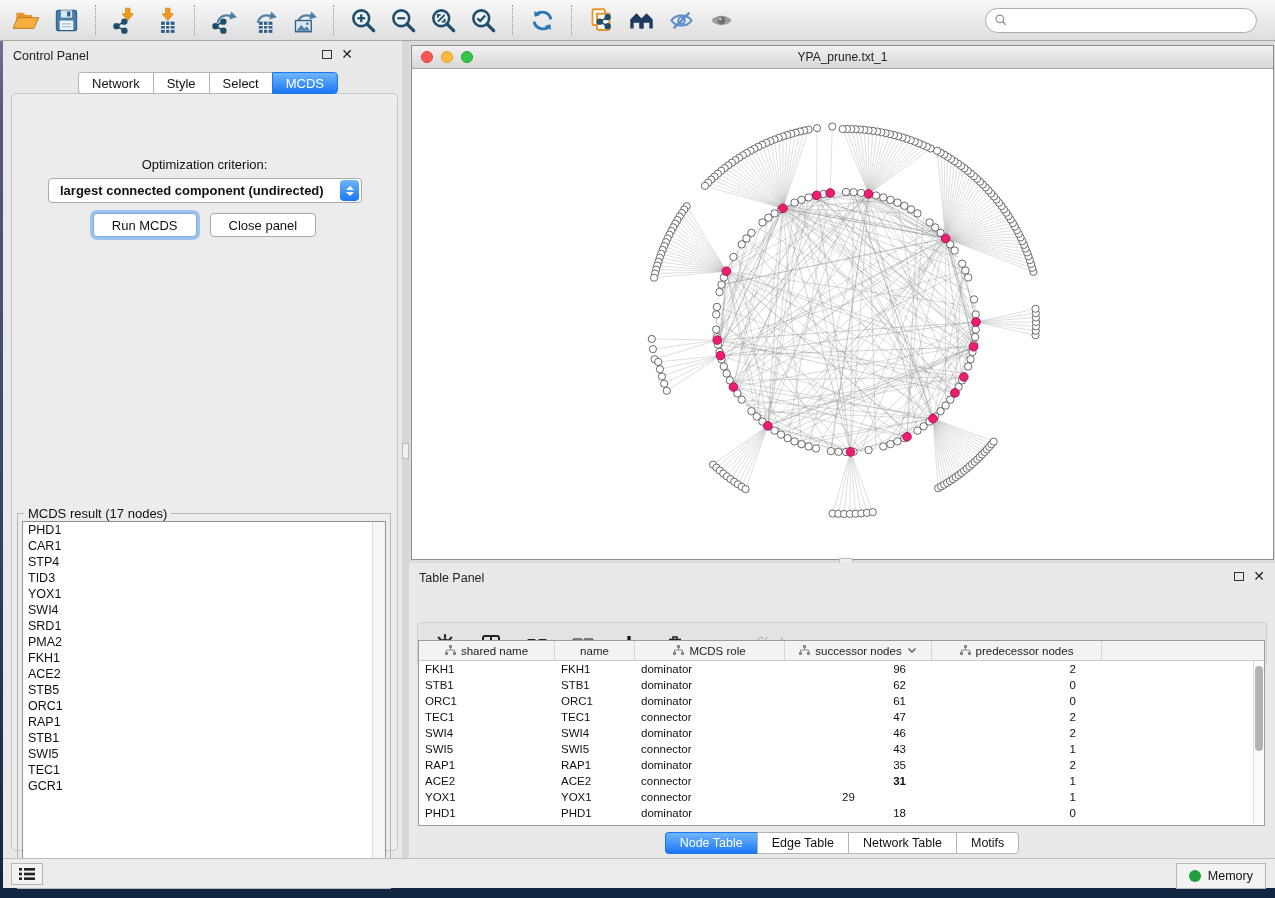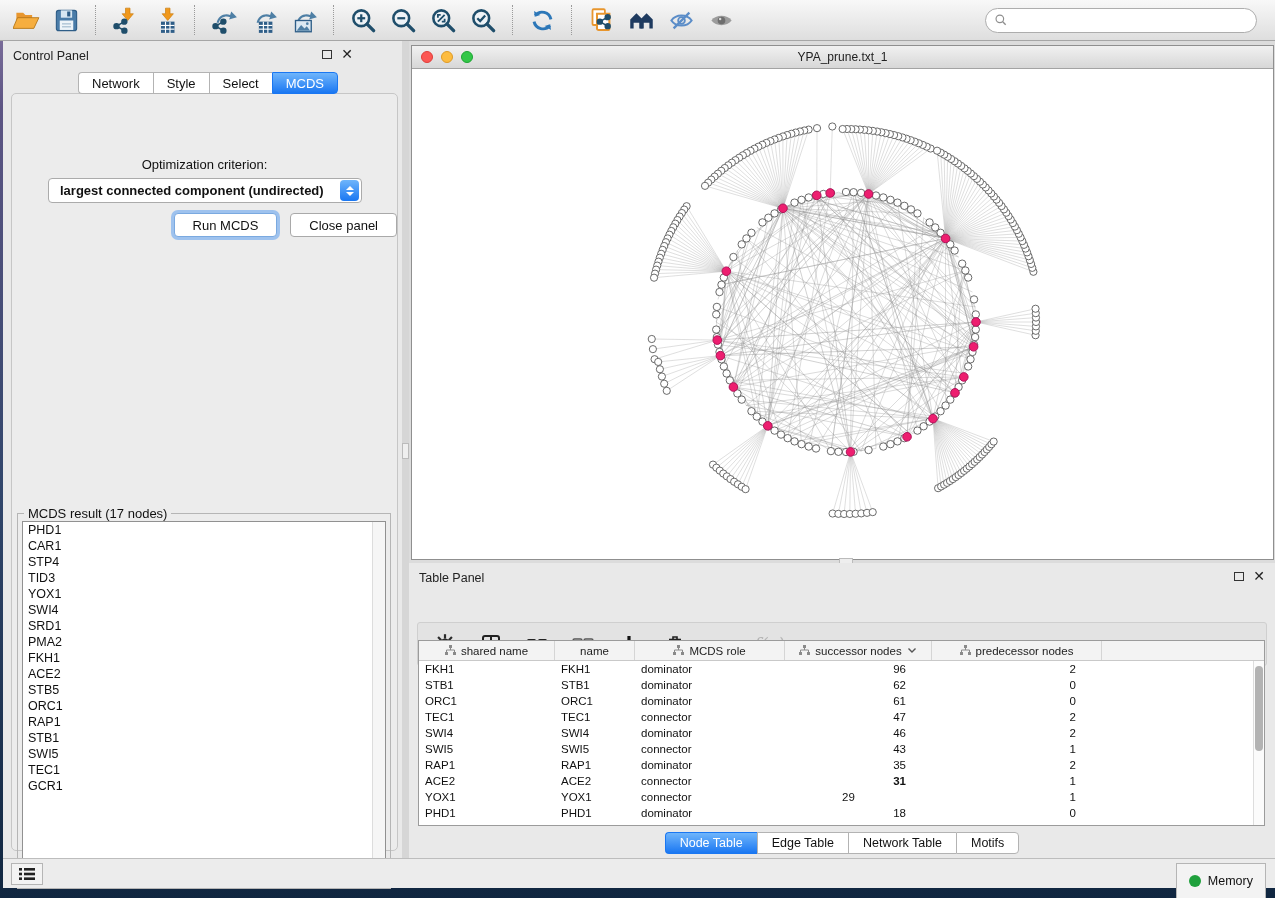--- a/index.html
+++ b/index.html
@@ -51,21 +51,21 @@
   .opt-label { position:absolute; left:0; top:63px; width:100%; text-align:center; font-size:13px; color:#111; }
   .dropdown { position:absolute; left:36px; top:84px; width:314px; height:25px; background:#fff;
     border:1px solid #ababab; border-radius:4px; display:flex; align-items:center; }
   .dropdown .dval { flex:1; font-size:13px; color:#111; padding-left:11px; white-space:nowrap;font-weight:bold; }
   .stepper { width:19px; height:21px; margin-right:2px; border-radius:4px;
     background:linear-gradient(#6fb5fb,#1a77f2); display:flex; flex-direction:column;
     align-items:center; justify-content:center; gap:2px; }
   .stepper i { width:0; height:0; border-left:4px solid transparent; border-right:4px solid transparent; }
   .stepper .up { border-bottom:4px solid #fff; }
   .stepper .dn { border-top:4px solid #fff; }
-  .btnrow { position:absolute; left:0; top:119px; width:100%; display:flex; justify-content:flex-end; gap:13px; }
+  .btnrow { position:absolute; left:0; top:119px; width:100%; display:flex; justify-content:center; gap:13px; }
   .pbtn { height:24px; padding:0 18px; background:#fff; border:1px solid #a9a9a9; border-radius:4px;
     font-size:13px; color:#111; }
   .pbtn.focused { box-shadow:0 0 0 3px rgba(106,166,240,.6); border-color:#7aa9e0; }
 
   .mcds-group { position:absolute; left:5px; top:419px; width:374px; height:376px;
     border:1px solid #b5b5b5; }
   .mcds-legend { position:absolute; left:6px; top:-8px; background:#ececec; padding:0 4px;
     font-size:13px; color:#111; }
   .mcds-list { position:absolute; left:4px; top:7px; width:364px; height:362px; background:#fff;
     border:1px solid #919191; overflow:hidden; }
@@ -127,21 +127,21 @@
     font-size:12.5px; color:#111; display:flex; align-items:center; }
   .tp-tab:first-child { border-radius:4px 0 0 4px; }
   .tp-tab:last-child { border-right:1px solid #b3b3b3; border-radius:0 4px 4px 0; }
   .tp-tab.active { background:linear-gradient(#6fb5fb,#1a77f2); color:#fff; border-color:#1a77f2; }
 
   
   .statusbar { position:absolute; left:3px; top:858px; width:1272px; height:30px;
     background:#ececec; border-top:1px solid #bdbdbd; }
   .listbtn { position:absolute; left:8px; top:4px; width:32px; height:22px; background:#f3f3f3;
     border:1px solid #b5b5b5; display:flex; align-items:center; justify-content:center; }
-  .membtn { position:absolute; right:9px; top:4px; height:36px; padding:0 12px;
+  .membtn { position:absolute; right:9px; top:4px; height:26px; padding:0 12px;
     background:#f3f3f3; border:1px solid #b5b5b5; display:flex; align-items:center; gap:7px;
     font-size:12.5px; color:#111; }
   .memdot { width:12px; height:12px; border-radius:50%; background:#1fa03c; }
 </style>
 </head>
 <body>
 
 <div id="app">
 
   <div class="toolbar">

